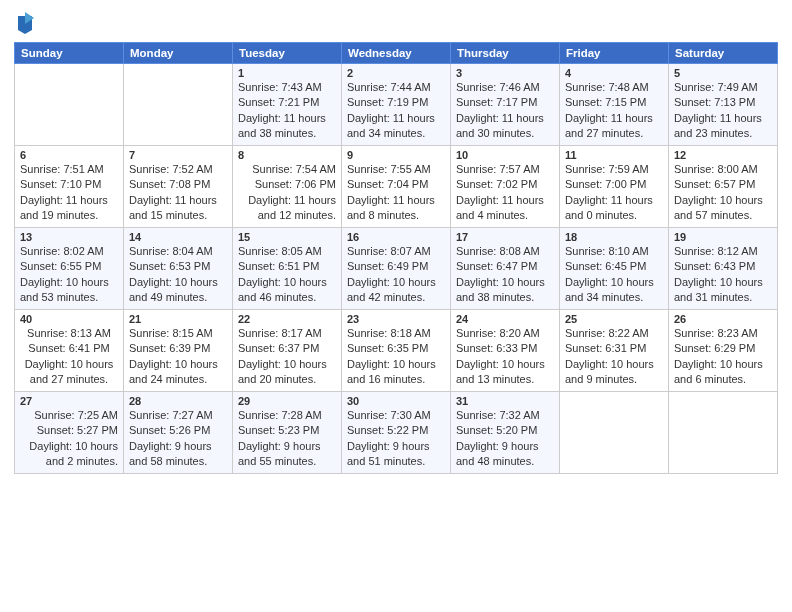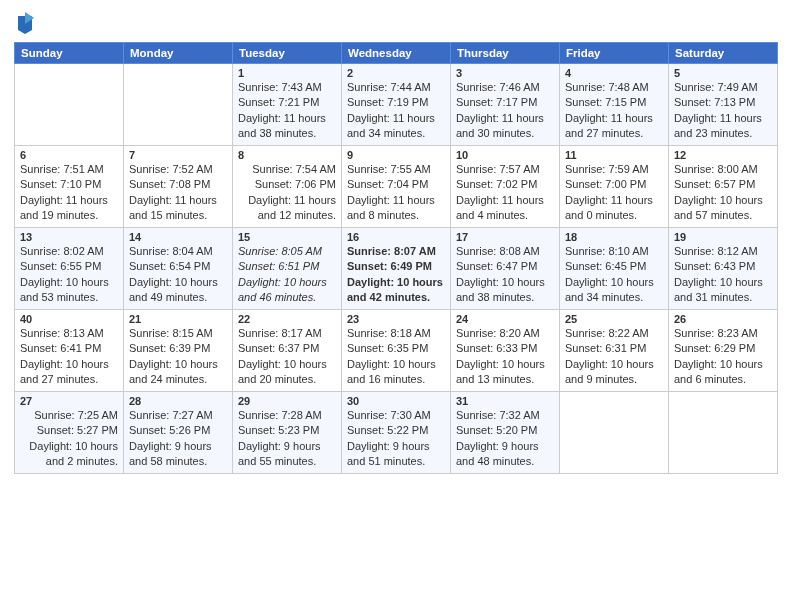--- a/index.html
+++ b/index.html
@@ -233,34 +233,34 @@
           <td>
             <span class="day-num">13</span>
             <div class="day-info" style="white-space: pre-line;">Sunrise: 8:02 AM
 Sunset: 6:55 PM
 Daylight: 10 hours
 and 53 minutes.</div>
           </td>
           <td>
             <span class="day-num">14</span>
             <div class="day-info" style="white-space: pre-line;">Sunrise: 8:04 AM
-Sunset: 6:54 PM
+Sunset: 6:53 PM
 Daylight: 10 hours
 and 49 minutes.</div>
           </td>
           <td>
             <span class="day-num">15</span>
-            <div class="day-info" style="white-space: pre-line; font-style: italic;">Sunrise: 8:05 AM
+            <div class="day-info" style="white-space: pre-line;">Sunrise: 8:05 AM
 Sunset: 6:51 PM
 Daylight: 10 hours
 and 46 minutes.</div>
           </td>
           <td>
             <span class="day-num">16</span>
-            <div class="day-info" style="white-space: pre-line; font-weight: bold;">Sunrise: 8:07 AM
+            <div class="day-info" style="white-space: pre-line;">Sunrise: 8:07 AM
 Sunset: 6:49 PM
 Daylight: 10 hours
 and 42 minutes.</div>
           </td>
           <td>
             <span class="day-num">17</span>
             <div class="day-info" style="white-space: pre-line;">Sunrise: 8:08 AM
 Sunset: 6:47 PM
 Daylight: 10 hours
 and 38 minutes.</div>
@@ -276,21 +276,21 @@
             <span class="day-num">19</span>
             <div class="day-info" style="white-space: pre-line;">Sunrise: 8:12 AM
 Sunset: 6:43 PM
 Daylight: 10 hours
 and 31 minutes.</div>
           </td>
         </tr>
         <tr>
           <td>
             <span class="day-num">40</span>
-            <div class="day-info" style="white-space: pre-line;">Sunrise: 8:13 AM
+            <div class="day-info" style="white-space: pre-line; text-align: center;">Sunrise: 8:13 AM
 Sunset: 6:41 PM
 Daylight: 10 hours
 and 27 minutes.</div>
           </td>
           <td>
             <span class="day-num">21</span>
             <div class="day-info" style="white-space: pre-line;">Sunrise: 8:15 AM
 Sunset: 6:39 PM
 Daylight: 10 hours
 and 24 minutes.</div>

